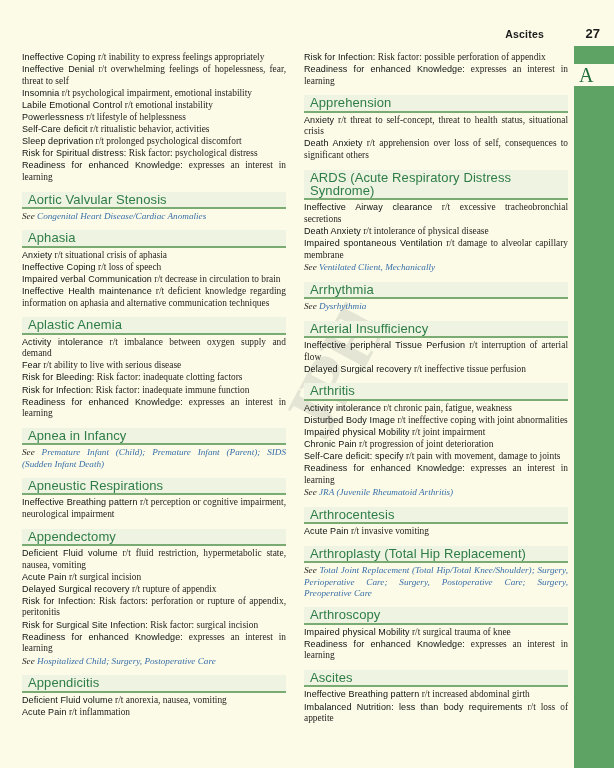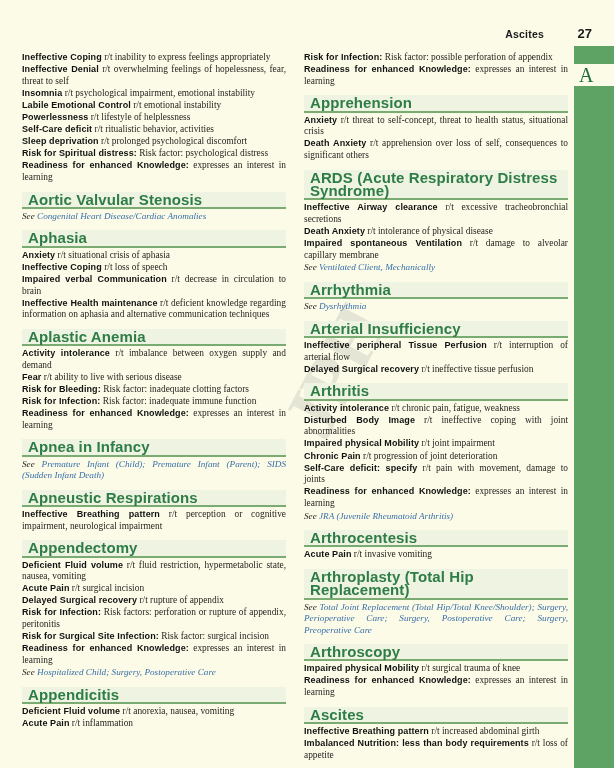--- a/index.html
+++ b/index.html
@@ -94,21 +94,21 @@
     right: 70px;
     top: 0;
     font-family: "Liberation Sans", sans-serif;
     font-weight: bold;
     font-size: 10.5px;
     color: #1b1b1b;
     letter-spacing: 0.2px;
   }
   #page-number {
     position: absolute;
-    right: 22px;
+    right: 14px;
     top: -2px;
     font-family: "Liberation Sans", sans-serif;
     font-weight: bold;
     font-size: 13px;
     color: #1b1b1b;
   }
 
   
   #columns {
     position: absolute;
@@ -130,21 +130,21 @@
     font-family: "Liberation Serif", serif;
     font-size: 9.4px;
     line-height: 11.6px;
     color: #231f1c;
     text-align: justify;
     margin: 0 0 0.5px 0;
     text-indent: 0;
   }
   .dx .lbl {
     font-family: "Liberation Sans", sans-serif;
-    font-weight: bold;
+    font-weight: normal;
     font-size: 9px;
     color: #111111;
     letter-spacing: 0.1px;
   }
 
   .seeref {
     font-family: "Liberation Serif", serif;
     font-style: italic;
     font-size: 9.2px;
     line-height: 11.4px;
@@ -158,22 +158,22 @@
 
   
   .sec {
     margin: 8px 0 2px 0;
     background: #eef3e2;
     border-bottom: 2px solid #7aab72;
     padding: 1px 0 1px 6px;
   }
   .sec-title {
     font-family: "Liberation Sans", sans-serif;
-    font-weight: bold;
-    font-size: 15px;
+    font-weight: normal;
+    font-size: 13px;
     line-height: 13.4px;
     color: #2e7d46;
     letter-spacing: 0.1px;
     display: block;
   }
 </style>
 </head>
 <body>
 
 <div id="page">

